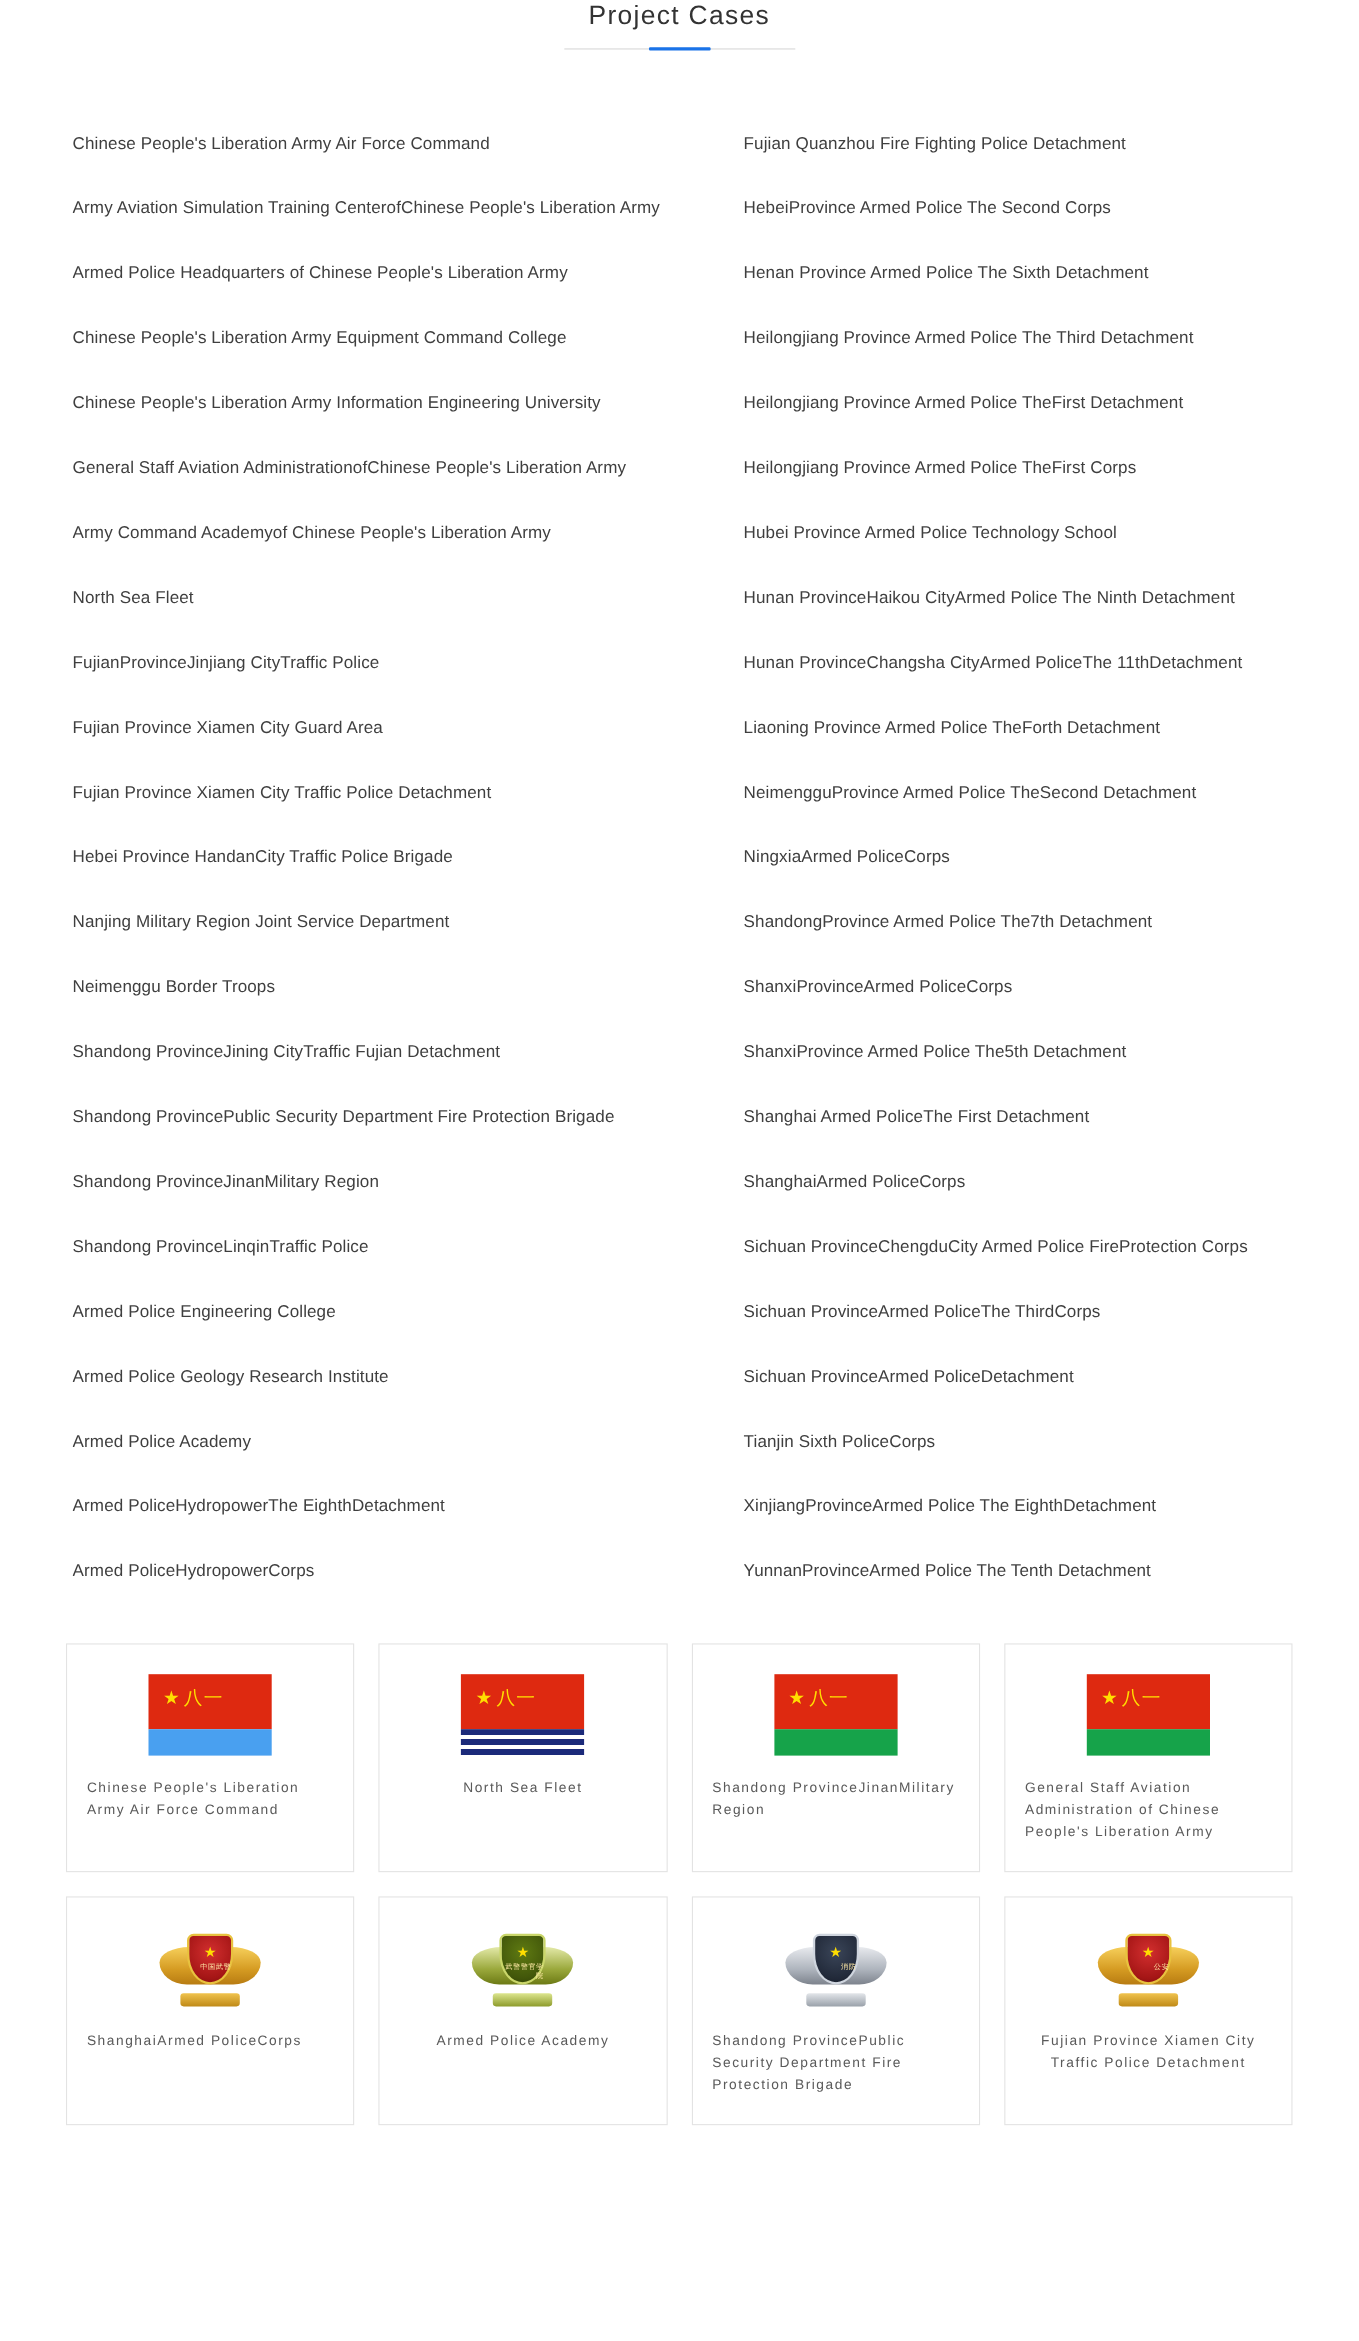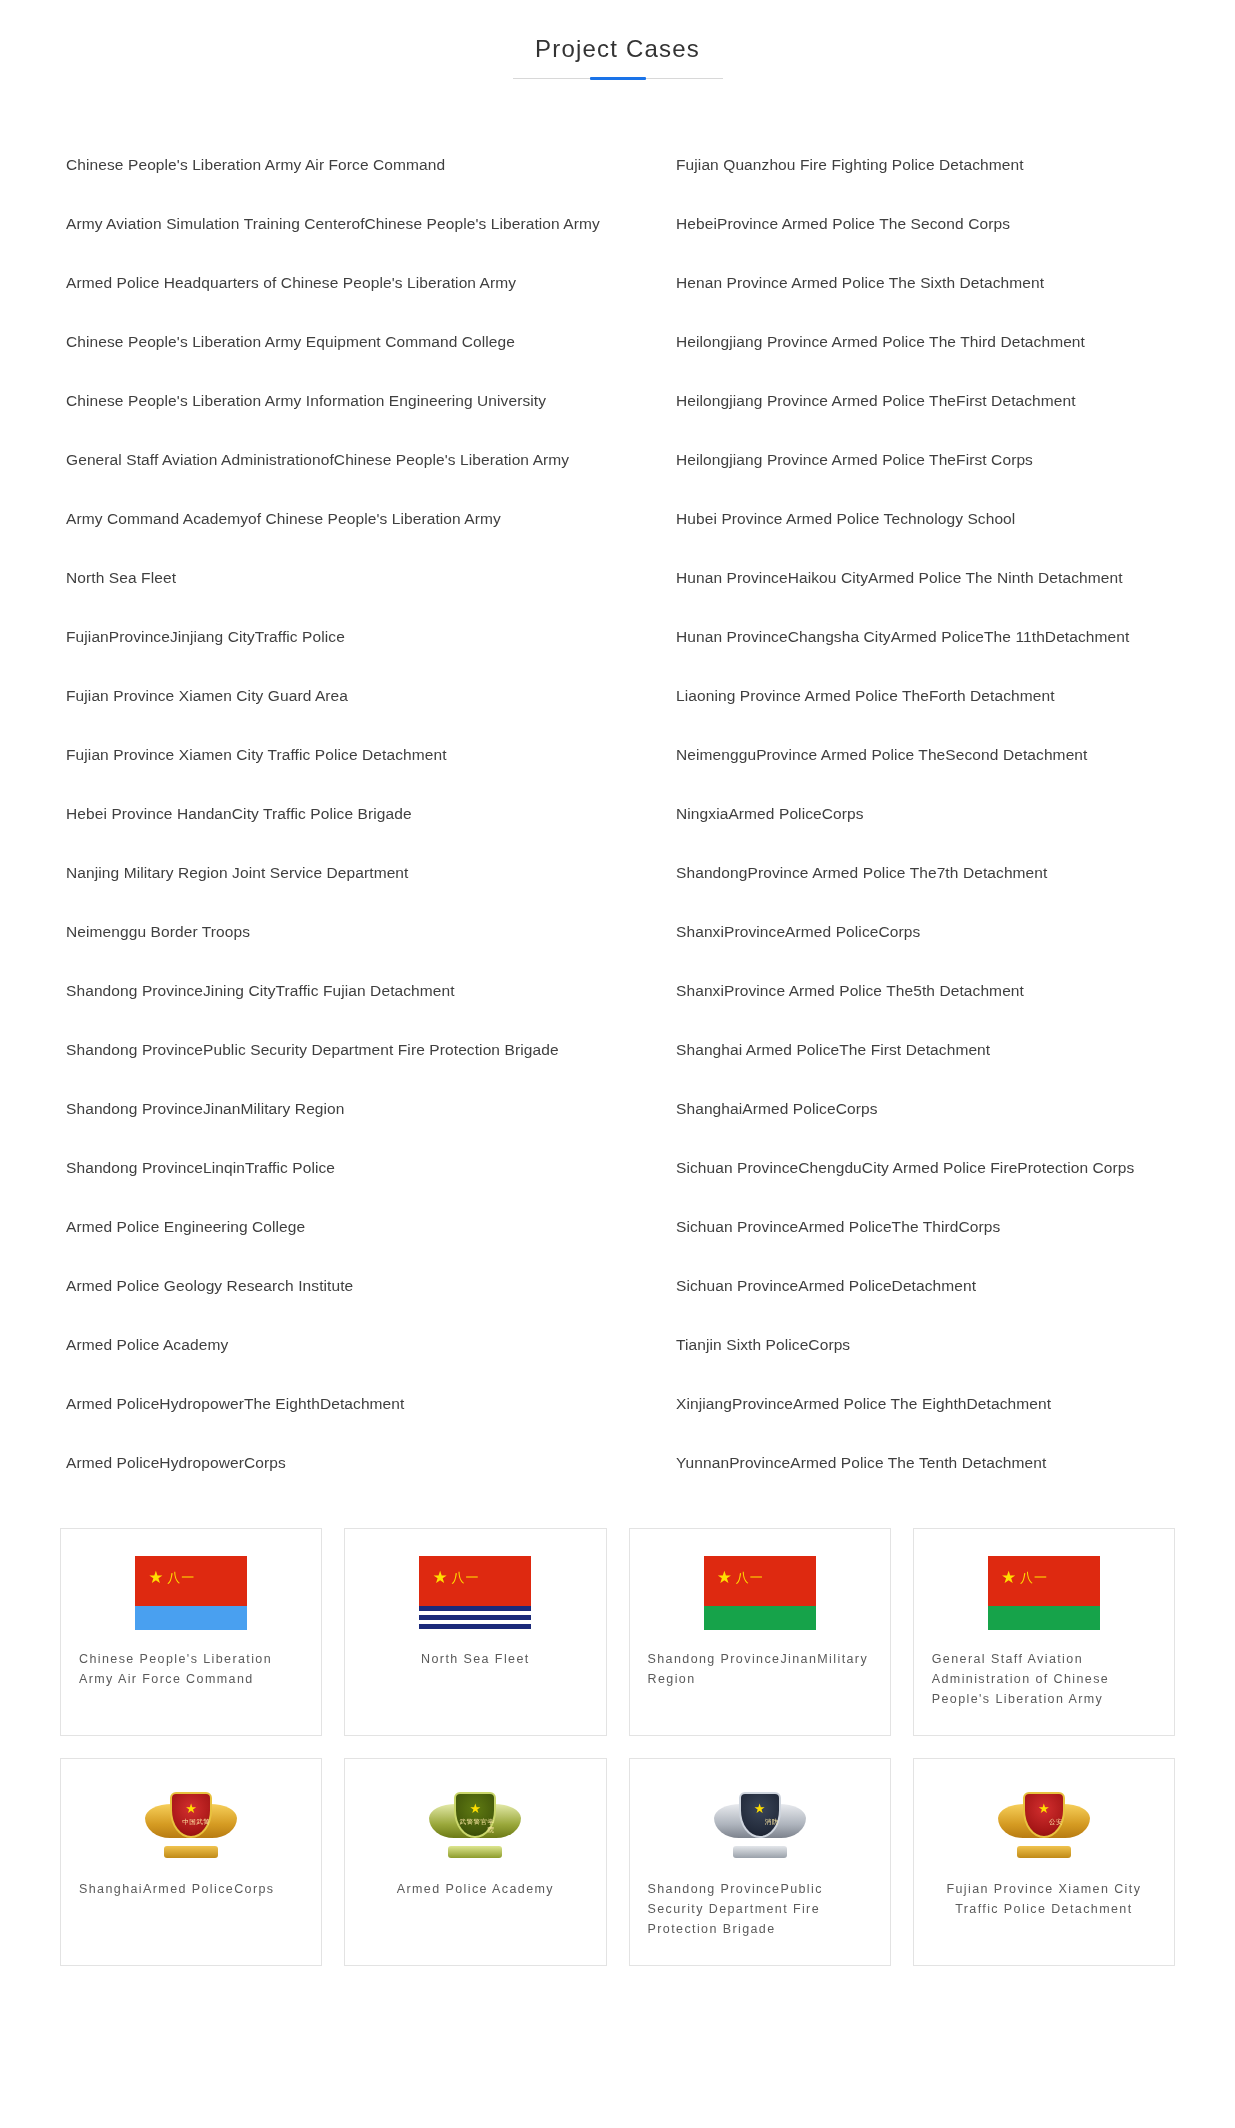--- a/index.html
+++ b/index.html
@@ -11,21 +11,20 @@
     width: 1235px;
     min-height: 2128px;
     font-family: "Liberation Sans", sans-serif;
     color: #3c3c3c;
     -webkit-font-smoothing: antialiased;
   }
   .page {
     width: 1151px;
     margin: 0 auto;
     position: relative;
-    padding-top: 34px;
     box-sizing: border-box;
   }
   
   .title-wrap {
     text-align: center;
     margin-bottom: 10px;
   }
   .page-title {
     font-size: 24px;
     font-weight: 400;
@@ -130,21 +129,21 @@
     top: 13px;
     color: #ffde00;
     font-size: 17px;
     line-height: 17px;
   }
   .flag .bayi {
     position: absolute;
     left: 32px;
     top: 14px;
     color: #ffde00;
-    font-size: 13px;
+    font-size: 17px;
     line-height: 16px;
     letter-spacing: 1px;
     font-family: "DejaVu Sans", sans-serif;
   }
   .flag .bottom-air {
     position: absolute;
     left: 0; right: 0; top: 50px; bottom: 0;
     background: #49a0f0;
   }
   .flag .bottom-green {

